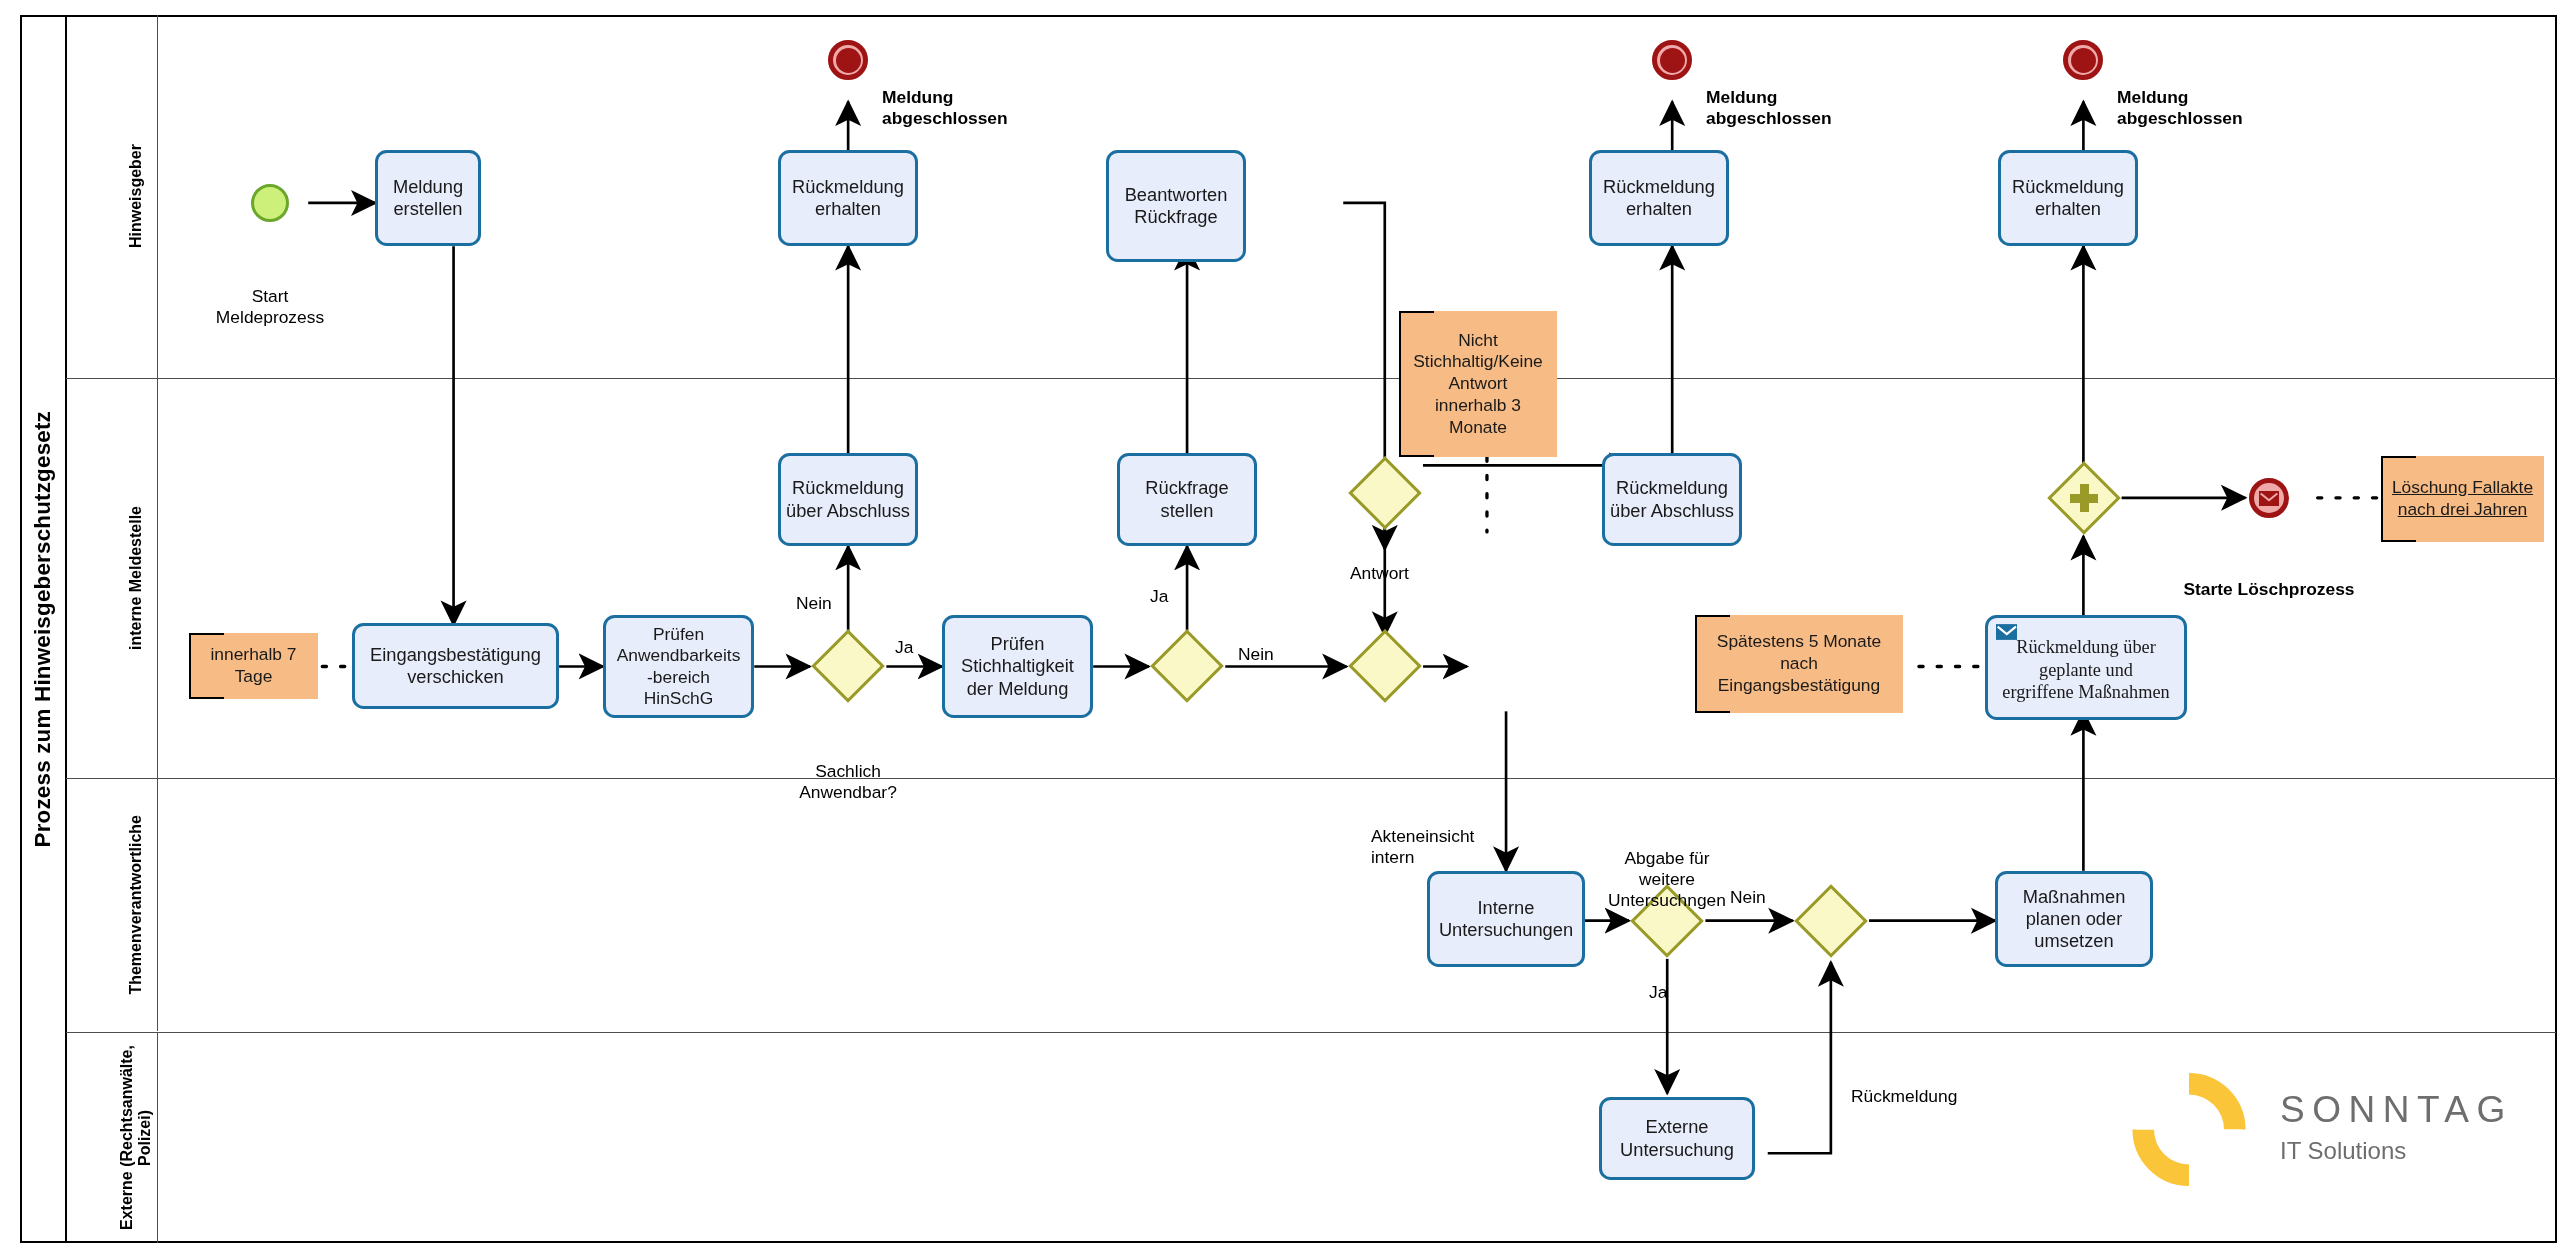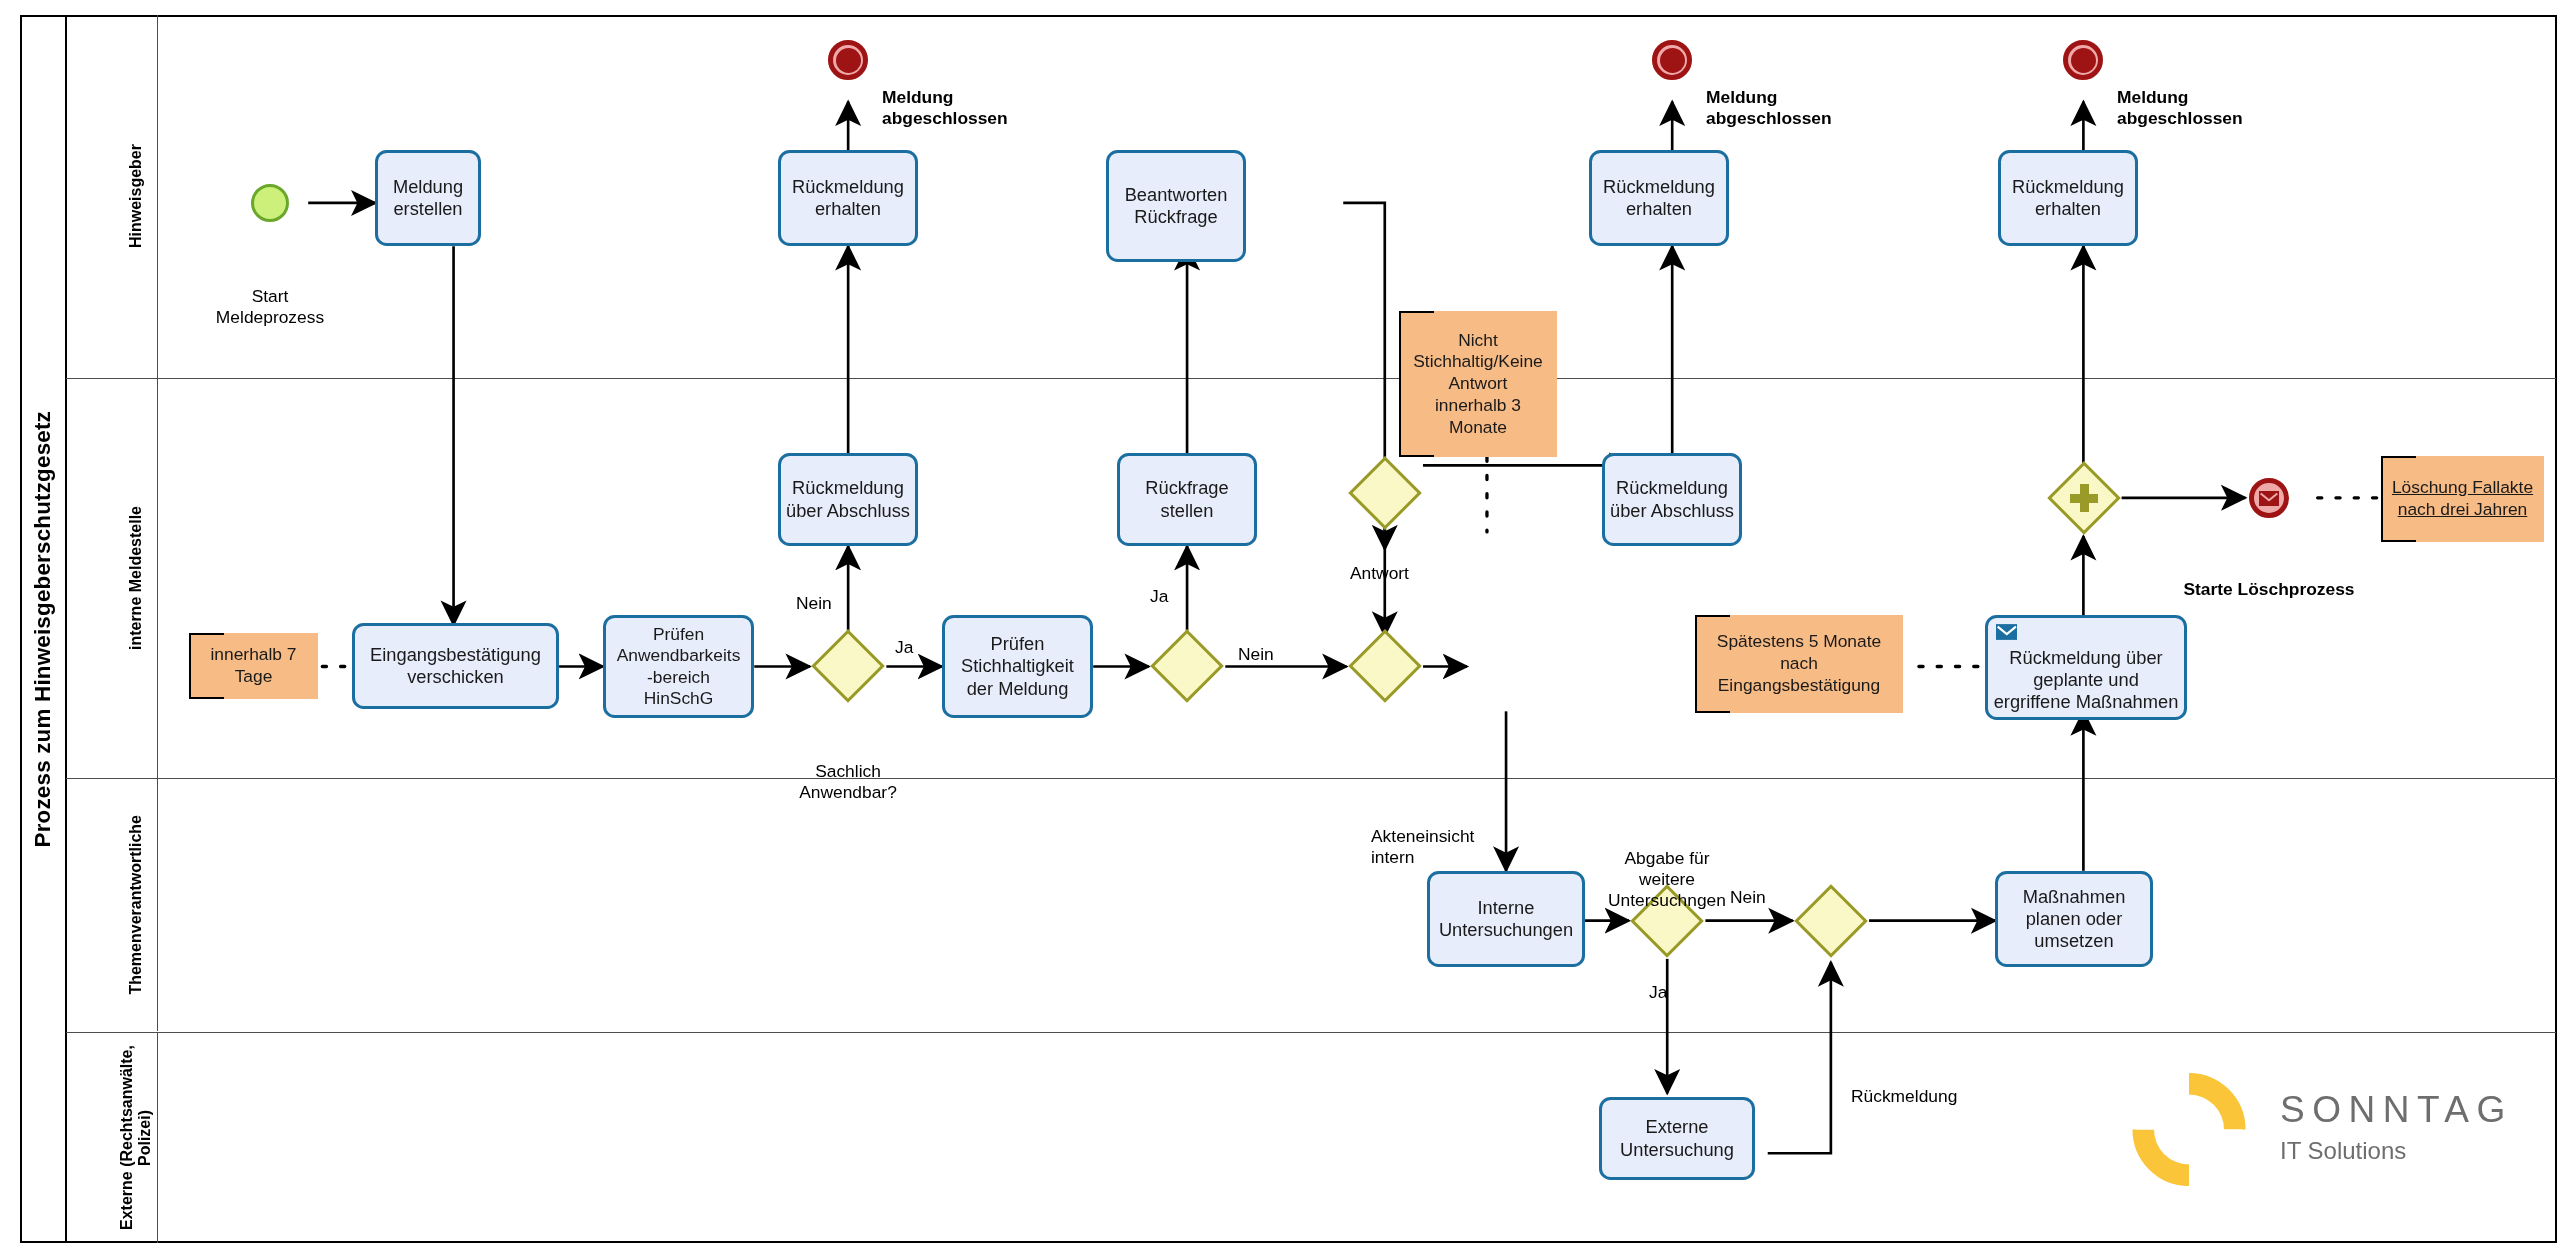--- a/index.html
+++ b/index.html
@@ -17,21 +17,21 @@
   .lane.first{border-top:none;}
   .lane-label{position:absolute;display:flex;align-items:center;justify-content:center;
       box-sizing:border-box;border-right:1.7px solid #4d4d4d;}
   .lane-label span{writing-mode:vertical-rl;transform:rotate(180deg);
       font-weight:bold;font-size:16px;color:#000;text-align:center;line-height:1.15;}
 
   
   .task{position:absolute;box-sizing:border-box;background:#e8edfb;border:3.3px solid #1b6ea0;
       border-radius:11.6px;display:flex;align-items:center;justify-content:center;
       text-align:center;font-size:18.3px;color:#1a1a1a;line-height:1.22;padding:3.3px 5px;}
-  .task.msg{align-items:flex-end;}
+  .task.msg{align-items:flex-start;font-family:Liberation Serif, serif;}
   .task .msgicon{position:absolute;left:7.5px;top:5.8px;width:21.6px;height:16px;}
 
   .gateway{position:absolute;width:52px;height:52px;background:#fbf8c8;border:3.3px solid #9a9a28;
       transform:rotate(45deg);box-sizing:border-box;}
   .gw-wrap{position:absolute;width:52px;height:52px;}
   .gw-plus{position:absolute;left:0;top:0;width:52px;height:52px;}
   .gw-plus::before,.gw-plus::after{content:"";position:absolute;background:#9a9a28;}
   .gw-plus::before{left:11.6px;top:21.6px;width:28px;height:9.1px;}
   .gw-plus::after{left:21.6px;top:11.6px;width:9.1px;height:28px;}
 

